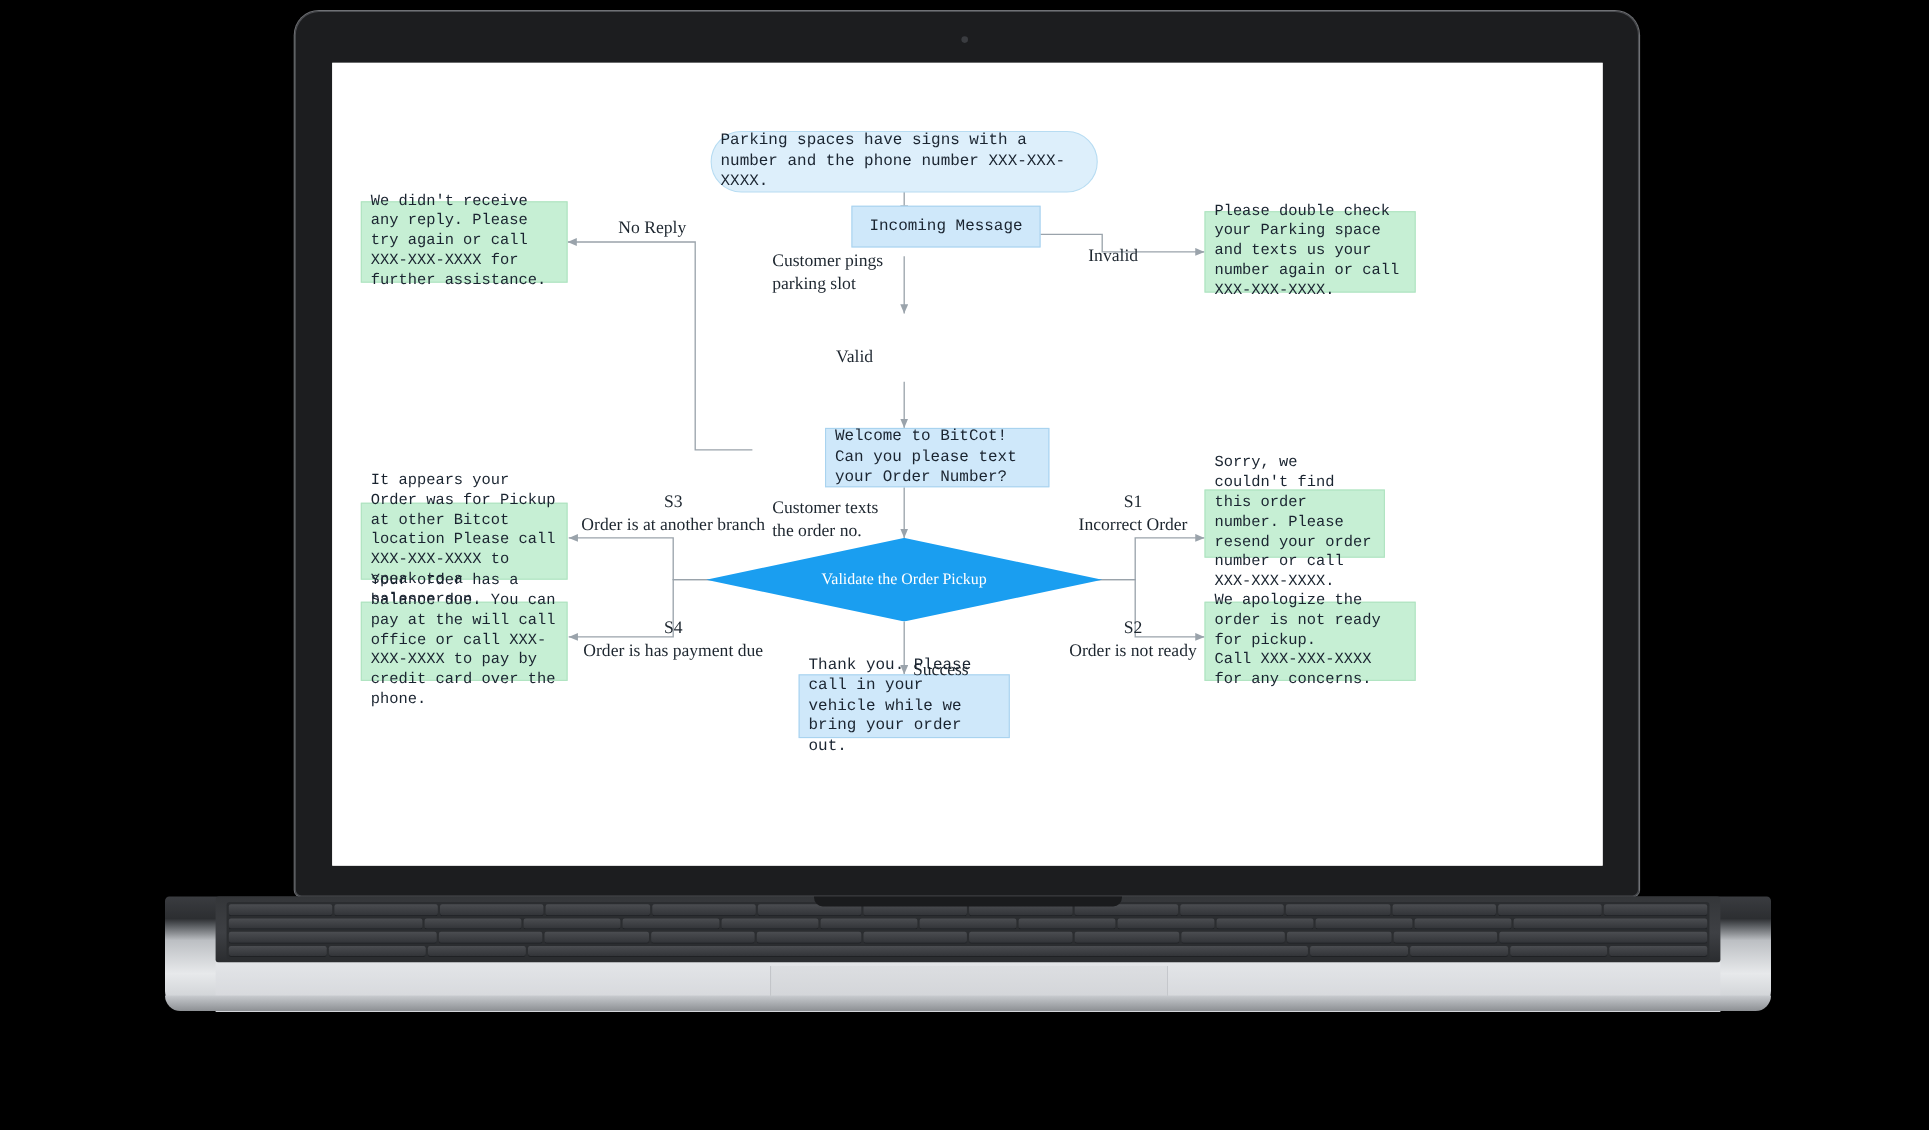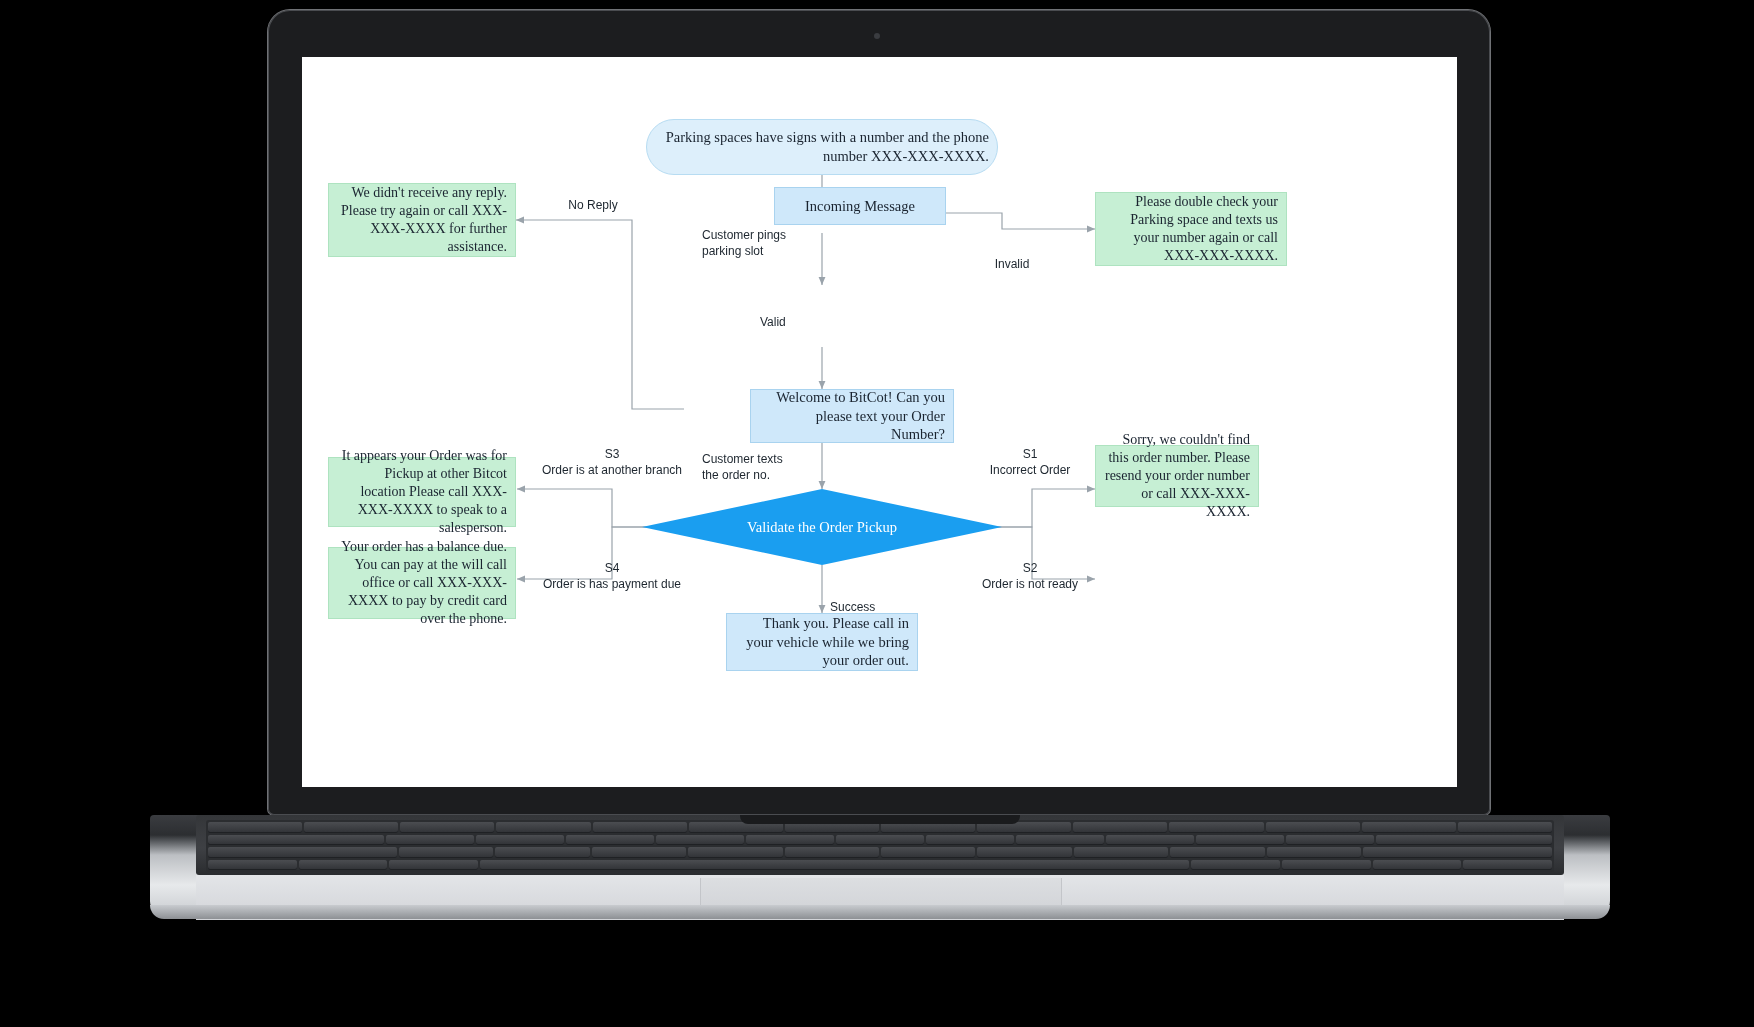--- a/index.html
+++ b/index.html
@@ -149,22 +149,22 @@
     left: 0; top: 0;
     width: 1155px;
     height: 730px;
   }
   .node {
     position: absolute;
     box-sizing: border-box;
     display: flex;
     align-items: center;
     justify-content: center;
-    text-align: right;
-    font-family: Liberation Serif, serif;
+    text-align: left;
+    font-family: Liberation Mono, monospace;
     color: #1a2430;
     line-height: 1.28;
     padding: 1px 8px;
   }
   .node.blue {
     background: #cfe8fa;
     border: 1px solid #a9d3ef;
     font-size: 14.5px;
   }
   .node.green {
@@ -189,22 +189,22 @@
     align-items: center;
     justify-content: center;
     text-align: center;
     color: #ffffff;
     font-size: 14.5px;
     font-family: "Liberation Serif", serif;
     line-height: 1.25;
   }
   .edge-label {
     position: absolute;
-    font-family: Liberation Sans, sans-serif;
-    font-size: 12px;
+    font-family: Liberation Serif, serif;
+    font-size: 16px;
     color: #1d262f;
     text-align: center;
     line-height: 1.3;
     white-space: pre-line;
   }
 </style>
 </head>
 <body>
 
 <div id="root">
@@ -285,28 +285,32 @@
       </div>
 
       <div class="node green" style="left:26px; top:490px; width:188px; height:72px;">
         <span>Your order has a balance due. You can pay at the will call office or call XXX-XXX-XXXX to pay by credit card over the phone.</span>
       </div>
 
       <div class="node green" style="left:793px; top:388px; width:164px; height:62px;">
         <span>Sorry, we couldn't find this order number. Please resend your order number or call XXX-XXX-XXXX.</span>
       </div>
 
+      <div class="node green" style="left:793px; top:490px; width:192px; height:72px; white-space:pre-line;">
+        <span>We apologize the order is not ready for pickup.
+Call XXX-XXX-XXXX for any concerns.</span>
+      </div>
 
       <div class="node blue" style="left:424px; top:556px; width:192px; height:58px;">
         <span>Thank you. Please call in your vehicle while we bring your order out.</span>
       </div>
 
       <div class="edge-label" style="left:226px; top:141px; width:130px;">No Reply</div>
 
-      <div class="edge-label" style="left:660px; top:166px; width:100px;margin-top:34px;">Invalid</div>
+      <div class="edge-label" style="left:660px; top:166px; width:100px;">Invalid</div>
 
       <div class="edge-label" style="left:400px; top:171px; width:140px; text-align:left;">Customer pings
 parking slot</div>
 
       <div class="edge-label" style="left:458px; top:258px; width:100px; text-align:left;">Valid</div>
 
       <div class="edge-label" style="left:400px; top:395px; width:150px; text-align:left;">Customer texts
 the order no.</div>
 
       <div class="edge-label" style="left:222px; top:390px; width:176px;">S3

